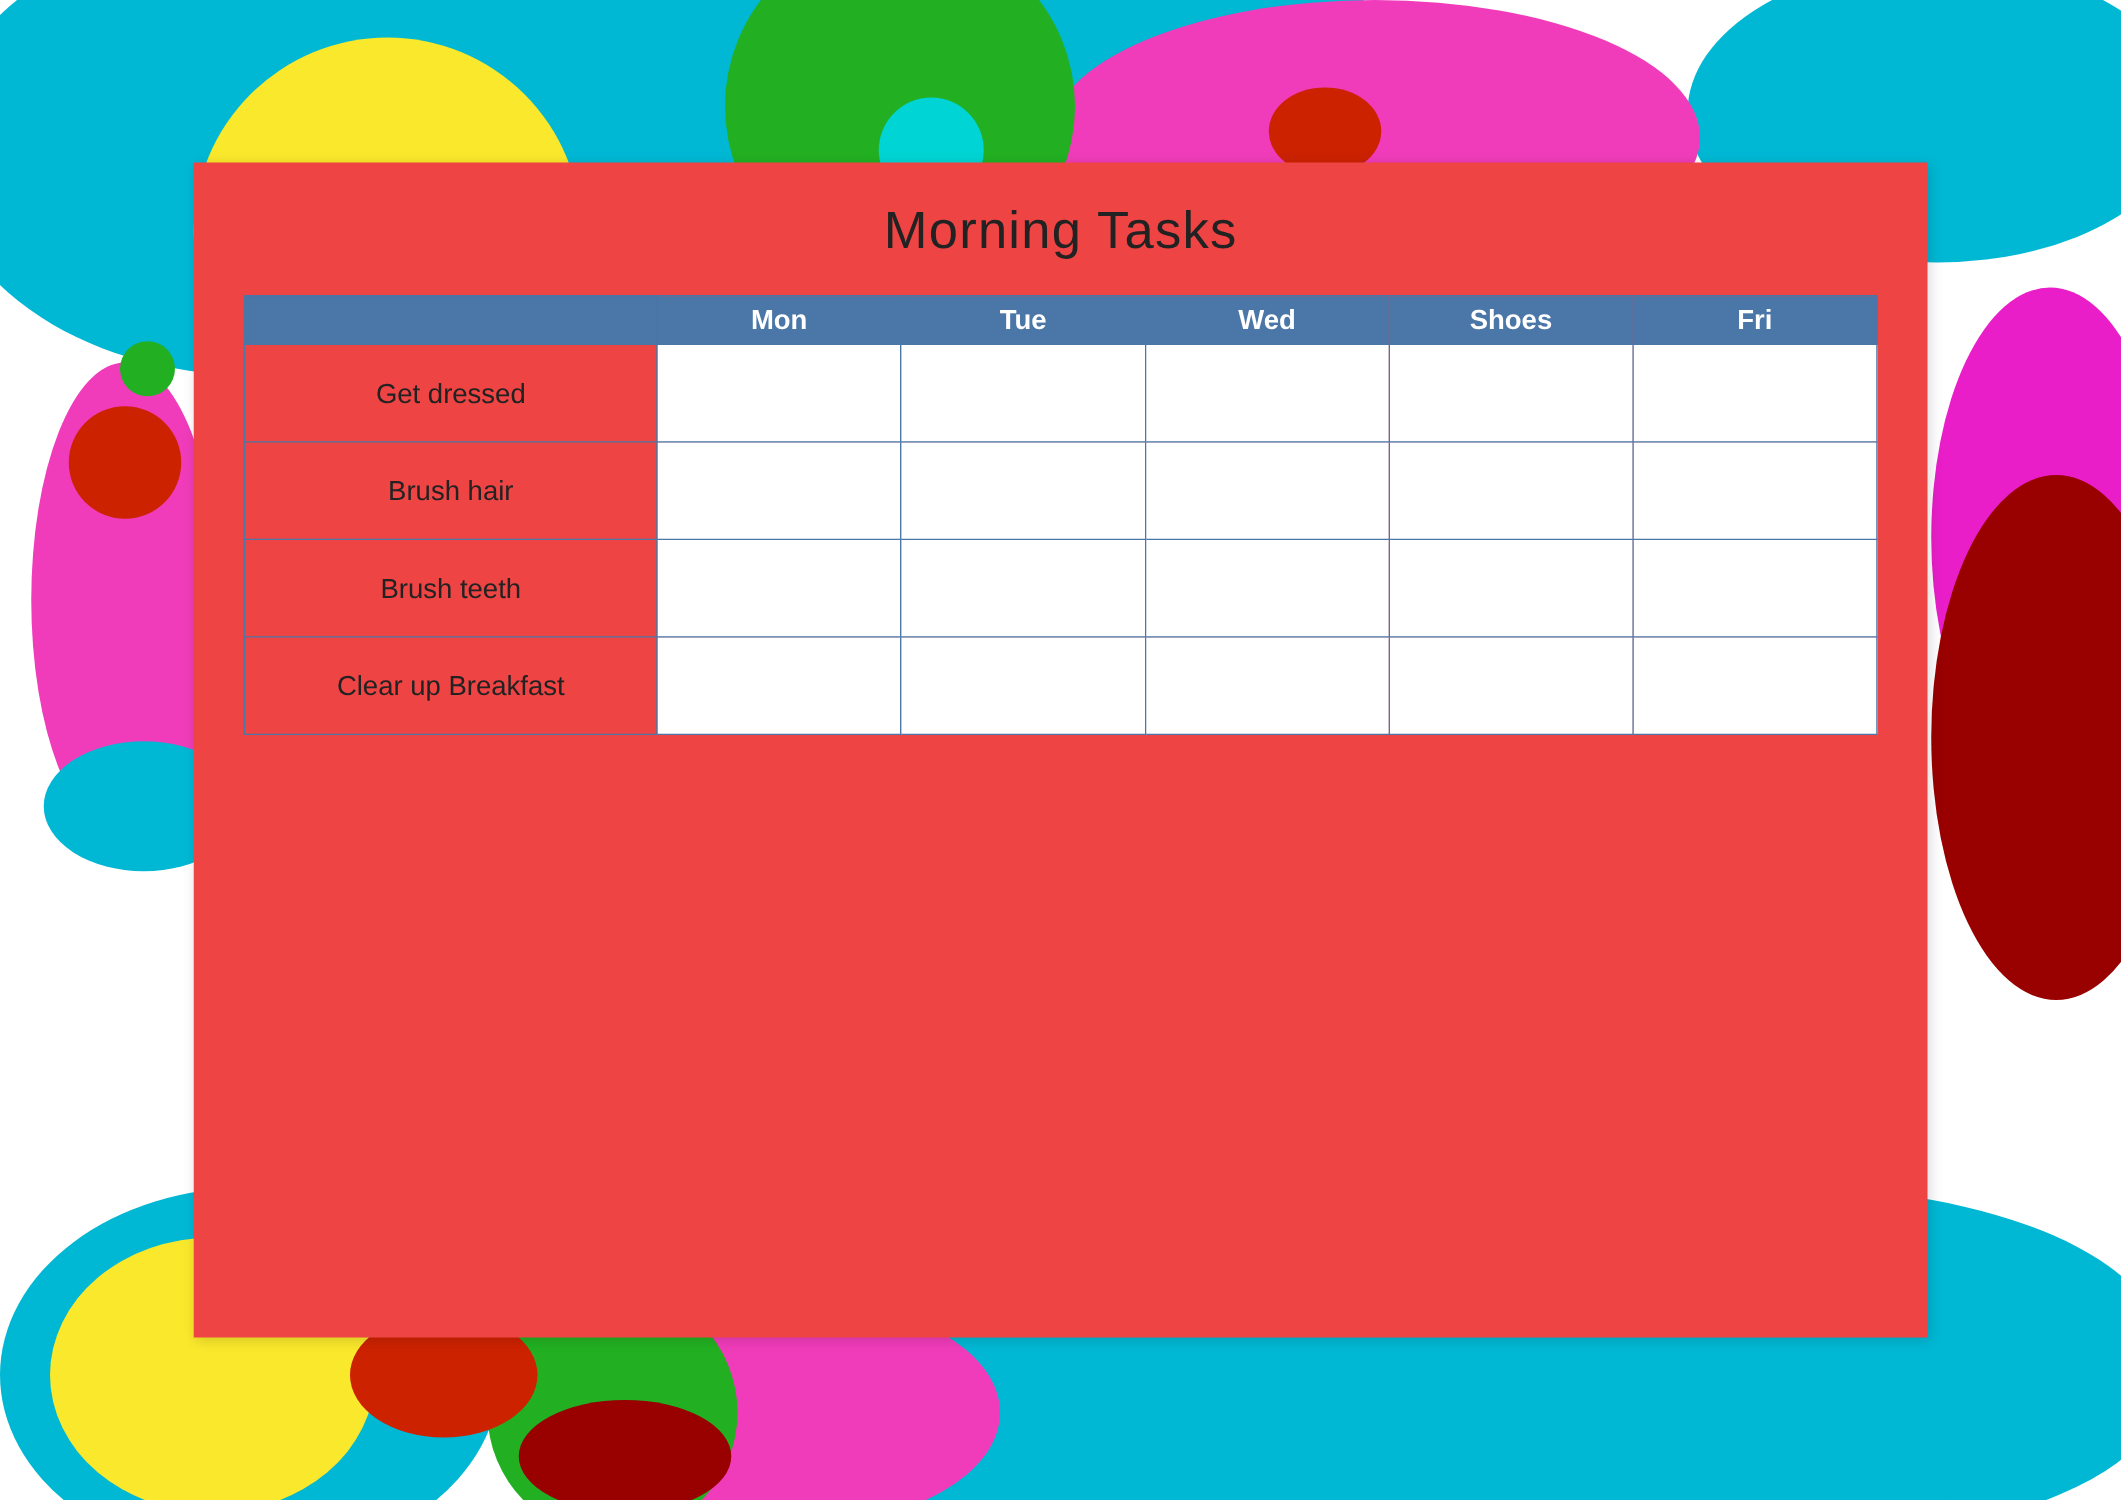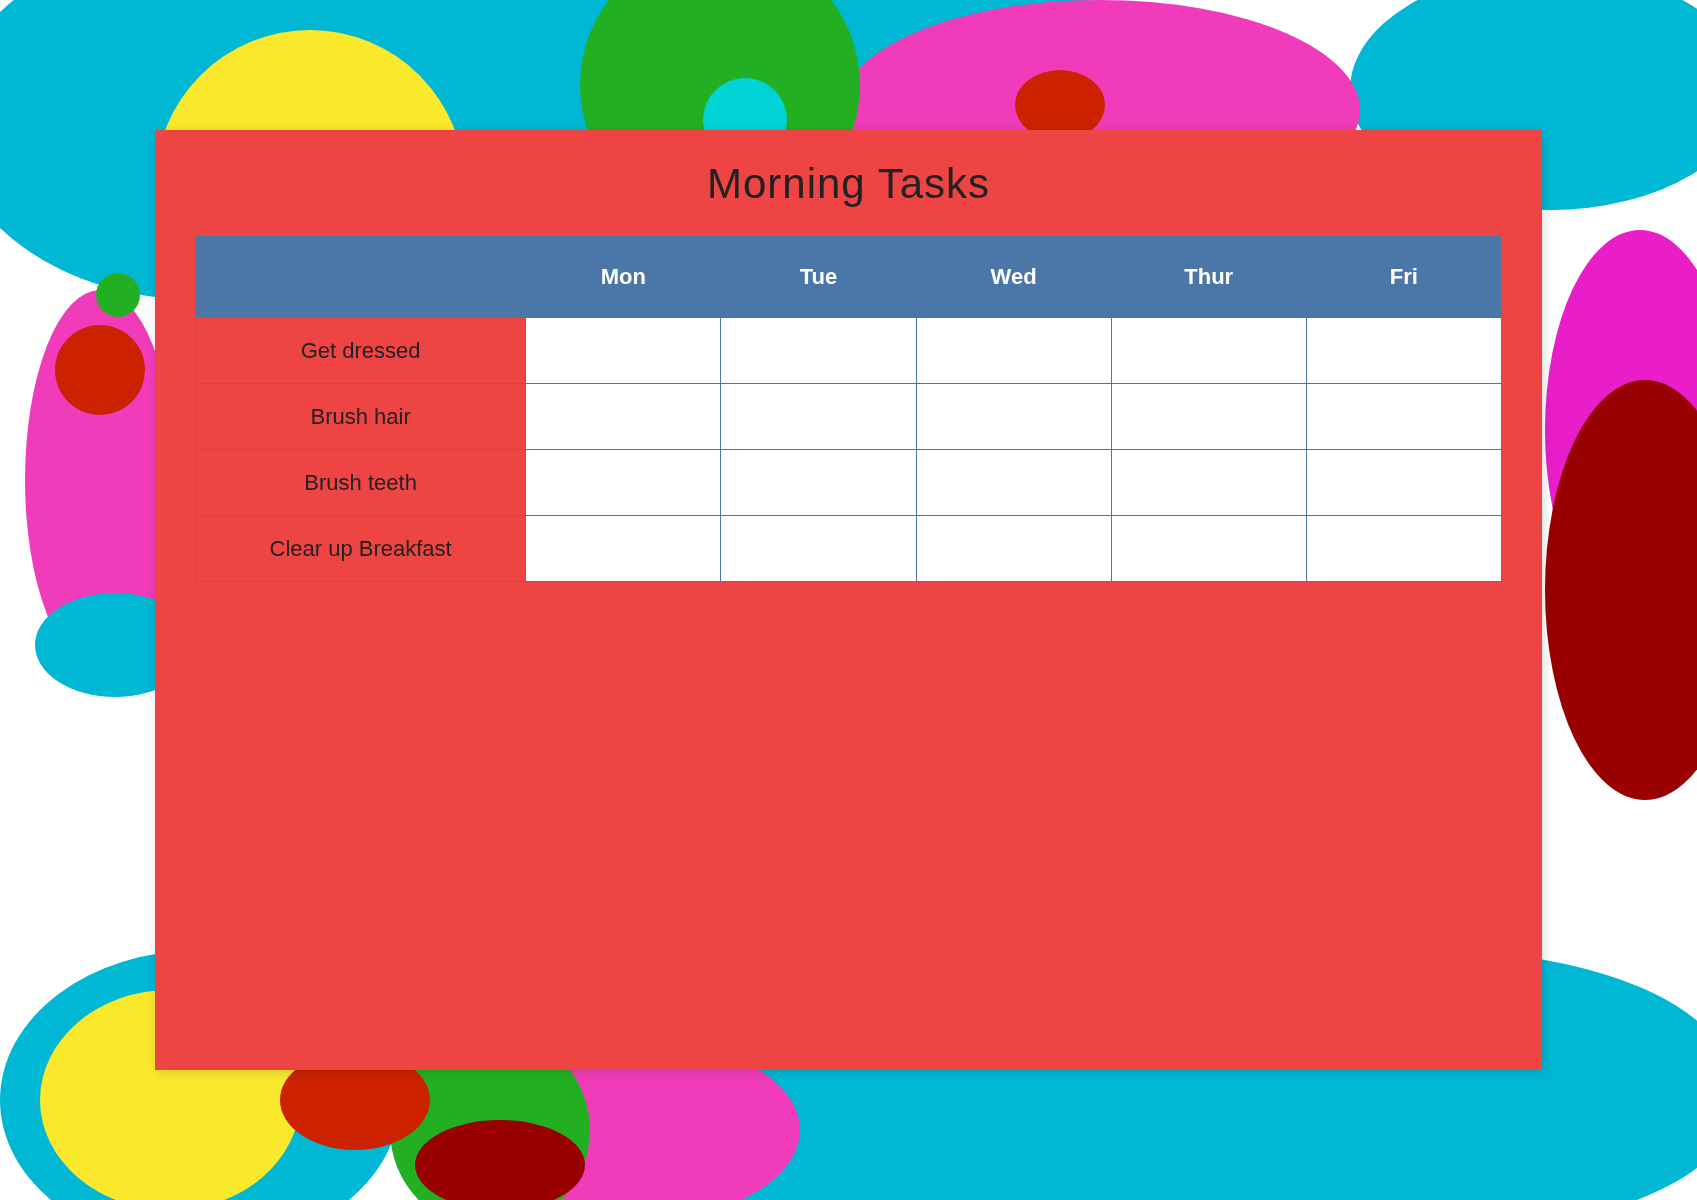--- a/index.html
+++ b/index.html
@@ -49,34 +49,34 @@
     }
 
     thead tr {
       background-color: #4a76a8;
     }
 
     thead th {
       color: white;
       font-weight: 600;
       font-size: 22px;
-      padding: 27px 10px;
+      padding: 6px 10px;
       border: 1.5px solid #4a76a8;
       text-align: center;
       margin-top: 48px;
     }
 
     thead th.task-col {
       background-color: #4a76a8;
       width: 220px;
     }
 
     tbody td {
       border: 1.5px solid #4a76a8;
-      height: 66px;
+      height: 78px;
       margin-top: 16px;
     }
 
     tbody td.task-label {
       font-size: 22px;
       color: #222;
       padding: 10px 20px;
       text-align: center;
     }
 
@@ -148,21 +148,21 @@
 <div class="card">
   <h1 class="page-title">Morning Tasks</h1>
 
   <table>
     <thead>
       <tr>
         <th class="task-col"></th>
         <th>Mon</th>
         <th>Tue</th>
         <th>Wed</th>
-        <th>Thur</th>
+        <th>Shoes</th>
         <th>Fri</th>
       </tr>
     </thead>
     <tbody id="task-body">
 
     <tr>
           <td class="task-label">Get dressed</td>
           <td class="day-cell"></td>
           <td class="day-cell"></td>
           <td class="day-cell"></td>

